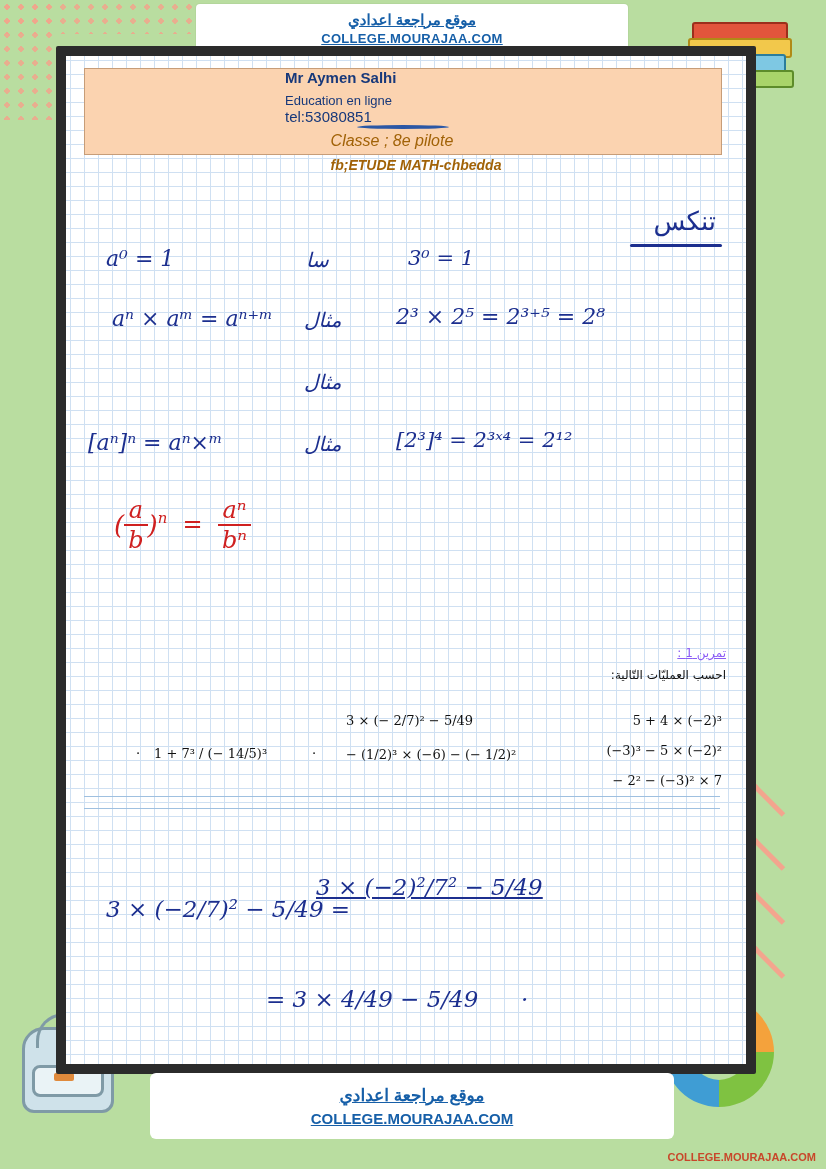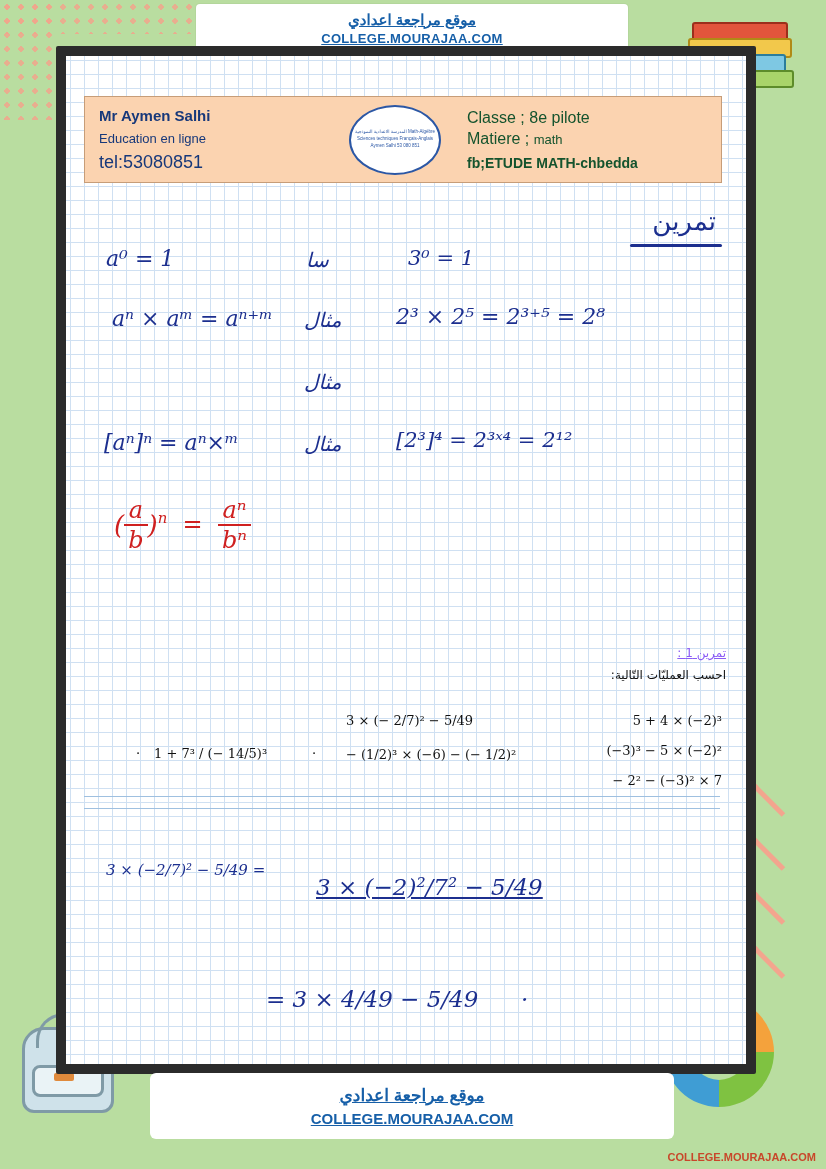--- a/index.html
+++ b/index.html
@@ -82,34 +82,34 @@
   .grid{
     position:absolute;left:0;top:0;right:0;bottom:0;
     background-image:
       linear-gradient(to right, #cfe0f2 1px, transparent 1px),
       linear-gradient(to bottom, #cfe0f2 1px, transparent 1px);
     background-size:14px 14px;
     background-position:4px 4px;
   }
   
   .wsheader{
-    position:absolute;left:18px;top:40px;width:636px;height:85px;
-    background:#fbd3b0;border:1px solid #c79d78;display:flex;align-items:center;
+    position:absolute;left:18px;top:12px;width:636px;height:85px;
+    background:#fbd3b0;border:1px solid #c79d78;display:flex;align-items:center;flex-direction:column;
   }
   .ws-left{width:250px;padding-left:14px;color:#17387a;}
   .ws-left .n1{font-size:15px;font-weight:bold;}
   .ws-left .n2{font-size:13px;margin-top:7px;}
-  .ws-left .n3{font-size:18px;margin-top:6px;}
+  .ws-left .n3{font-size:15px;}
   .ws-stamp{
     width:88px;height:66px;border-radius:50%;
     background:#fff;border:2px solid #2b57a5;
     display:flex;align-items:center;justify-content:center;text-align:center;
     font-size:4.5px;color:#2b57a5;line-height:1.5;overflow:hidden;
   }
-  .ws-right{flex:1;padding-left:26px;color:#14532d;font-size:14px;}
+  .ws-right{flex:1;padding-left:26px;color:#a16207;font-size:14px;font-style:italic;}
   .ws-right div{margin:3px 0;}
   .ws-right .big{font-size:16px;}
 
   
   .hw{
     position:absolute;color:#1c2f8f;
     font-family:"DejaVu Serif", serif;font-style:italic;
     white-space:nowrap;
   }
   .hw.red{color:#cf2020;}
@@ -184,40 +184,38 @@
       <div class="n1">Mr Aymen Salhi</div>
       <div class="n2">Education en ligne</div>
       <div class="n3">tel:53080851</div>
     </div>
     <div class="ws-stamp">
       <span>المدرسة الاعدادية النموذجية Math-Algèbre Sciences techniques Français-Anglais Aymen Salhi 53 080 851</span>
     </div>
     <div class="ws-right">
       <div class="big"><span>Classe ;</span>
         <span>8e pilote</span></div>
-      <div class="big"><span>Matiere ;</span>
-        <span style="font-size:13px">math</span></div>
       <div style="font-weight:bold;margin-top:7px;">fb;ETUDE MATH-chbedda</div>
     </div>
   </div>
 
-  <div class="title-hw">تمرين</div>
+  <div class="title-hw">تنكس</div>
   <div class="title-underline"></div>
 
   <div class="hw" style="left:40px;top:190px;font-size:22px;">a⁰ = 1</div>
   <div class="hw" style="left:240px;top:192px;font-size:20px;direction:rtl;text-align:right;">سا</div>
   <div class="hw" style="left:342px;top:190px;font-size:21px;">3⁰ = 1</div>
 
   <div class="hw" style="left:38px;top:250px;font-size:22px;margin-left:8px;">aⁿ × aᵐ = aⁿ⁺ᵐ</div>
   <div class="hw" style="left:238px;top:252px;font-size:20px;direction:rtl;">مثال</div>
   <div class="hw" style="left:330px;top:248px;font-size:22px;">2³ × 2⁵ = 2³⁺⁵ = 2⁸</div>
 
   <div class="hw" style="left:238px;top:314px;font-size:20px;direction:rtl;">مثال</div>
 
-  <div class="hw" style="left:38px;top:374px;font-size:22px;">[aⁿ]ⁿ = aⁿ×ᵐ</div>
+  <div class="hw" style="left:22px;top:374px;font-size:22px;">[aⁿ]ⁿ = aⁿ×ᵐ</div>
   <div class="hw" style="left:238px;top:376px;font-size:20px;direction:rtl;">مثال</div>
   <div class="hw" style="left:330px;top:372px;font-size:21px;">[2³]⁴ = 2³ˣ⁴ = 2¹²</div>
 
   <div class="hw red" style="left:48px;top:440px;font-size:24px;">
     <span class="paren">(</span><span class="frac"><span class="num">a</span><span class="den">b</span></span><span class="paren">)</span><sup>n</sup>
     &nbsp;=&nbsp;
     <span class="frac"><span class="num">aⁿ</span><span class="den">bⁿ</span></span>
   </div>
 
   <div class="ex-label">تمرين 1 :</div>
@@ -237,21 +235,21 @@
   <div class="mathcol" style="left:88px;top:682px;line-height:2.4;">
     <div>1 + 7³ / (− 14/5)³</div>
   </div>
 
   <div class="mathcol" style="left:70px;top:690px;">·</div>
   <div class="mathcol" style="left:246px;top:690px;">·</div>
 
   <div class="sep-line" style="top:740px;"></div>
   <div class="sep-line" style="top:752px;"></div>
 
-  <div class="hw" style="left:40px;top:805px;font-size:15px;">3 × (−2/7)² − 5/49 =</div>
+  <div class="hw" style="left:40px;top:840px;font-size:23px;">3 × (−2/7)² − 5/49 =</div>
   <div class="hw" style="left:250px;top:818px;font-size:23px;text-decoration:underline;">3 × (−2)²/7² − 5/49</div>
   <div class="hw" style="left:200px;top:930px;font-size:23px;">= 3 × 4/49 − 5/49</div>
   <div class="hw" style="left:455px;top:930px;font-size:23px;">·</div>
 </div>
 
 <div class="bottom-banner">
   <div class="l1">موقع مراجعة اعدادي</div>
   <div class="l2">COLLEGE.MOURAJAA.COM</div>
 </div>
 <div class="corner-url">COLLEGE.MOURAJAA.COM</div>

